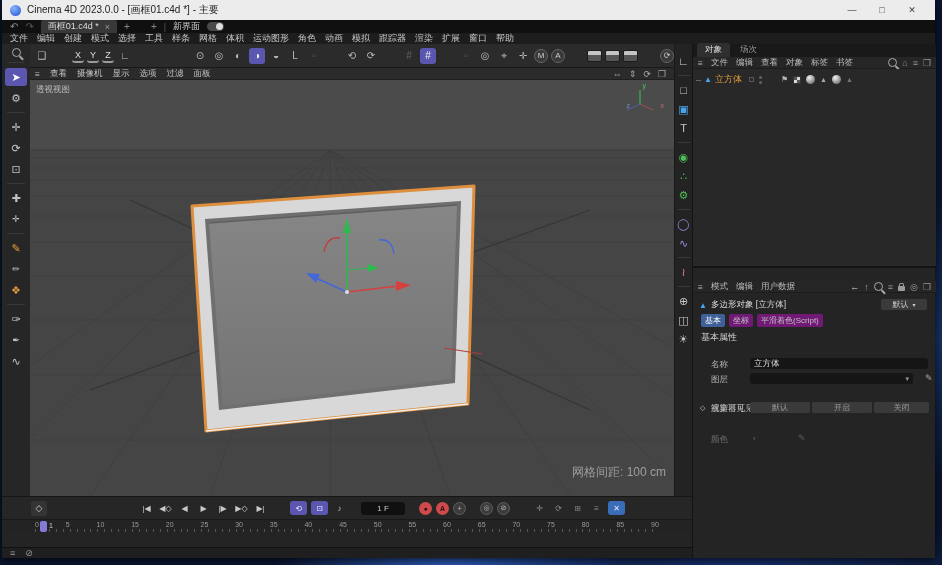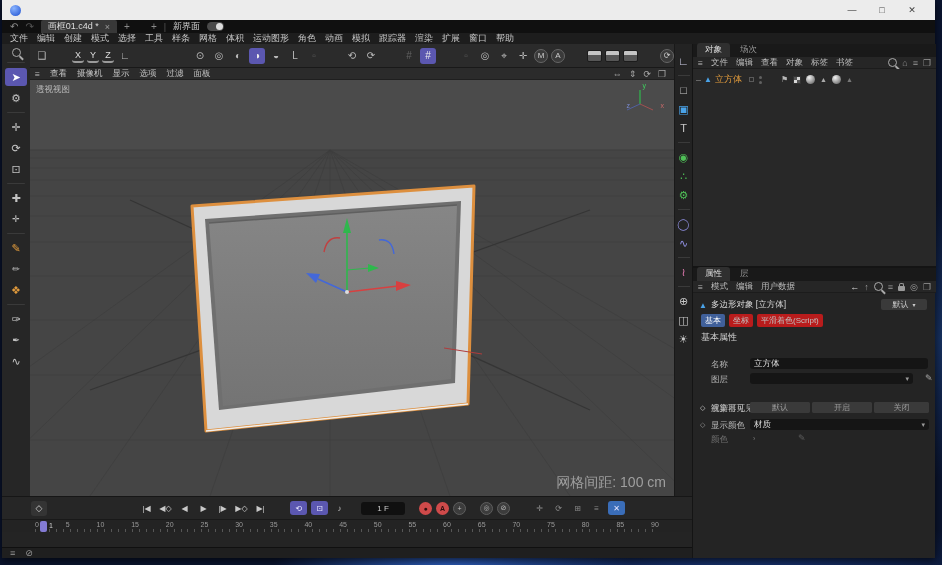--- a/index.html
+++ b/index.html
@@ -57,21 +57,21 @@
   .mag{position:relative;width:9px;height:9px;border:1.5px solid #aaa;border-radius:50%}
   .mag::after{content:"";position:absolute;width:5px;height:1.5px;background:#aaa;transform:rotate(45deg);right:-4px;bottom:-2px}
 
   
   #vpmenu{position:absolute;left:28px;top:68px;width:644px;height:12px;background:#2b2b2b;border-bottom:1px solid #1f1f1f;display:flex;align-items:center;gap:10px;padding-left:5px;font-size:8.5px;color:#c0c0c0}
   .vnav{margin-left:auto;display:flex;gap:7px;padding-right:8px;color:#a8a8a8;font-size:9px}
 
   
   #viewport{position:absolute;left:28px;top:80px;width:644px;height:416px;background:#454545;overflow:hidden}
   .vplabel{position:absolute;left:6px;top:4px;font-size:8.5px;color:#b8b8b8}
-  .gridinfo{position:absolute;right:8px;bottom:4px;font-size:14px;color:#9f9f9f}
+  .gridinfo{position:absolute;right:8px;bottom:15px;font-size:12px;color:#9f9f9f}
   #miniaxis{position:absolute;right:14px;top:4px}
   .axl{position:absolute;font-size:7px}
 
   
   #rightstrip{position:absolute;left:672px;top:44px;width:18px;height:452px;background:#232323;border-left:1px solid #191919;display:flex;flex-direction:column;align-items:center;gap:5px;padding-top:10px}
   .ri{width:16px;height:14px;display:flex;align-items:center;justify-content:center;font-size:11px;color:#c8c8c8}
   .ri.vsep{height:1px;width:12px;background:#3a3a3a;padding:0}
   .c-blue{color:#4aa3e8}.c-green{color:#4fbf57}.c-purple{color:#8f8fe0}.c-pink{color:#e07ab0}.c-pen{color:#cfcfe8}
 
   
@@ -95,21 +95,21 @@
   .sph{width:9px;height:9px;border-radius:50%;background:radial-gradient(circle at 35% 30%,#f2f2f2,#8a8a8a 65%,#4e4e4e)}
   .tri{color:#aaa;font-size:7px}
   .tri.dim{color:#777}
   .flagt{color:#b8b8b8;font-size:8px}
 
   #split{position:absolute;left:0;top:222px;width:243px;height:2px;background:#141414}
 
   .amobj{position:absolute;left:0;top:254px;width:243px;height:14px;display:flex;align-items:center;gap:4px;padding-left:6px;color:#d8d8d8;font-size:8.5px}
   .preset{position:absolute;left:188px;top:1px;width:46px;height:11px;background:#3a3a3a;border-radius:2px;display:flex;align-items:center;justify-content:center;gap:4px;font-size:8px;color:#ccc}
   .chips{position:absolute;left:0;top:270px;width:243px;height:13px;display:flex;gap:4px;padding-left:8px;align-items:center}
-  .chip{background:#b91c1c;color:#c0c0c0;padding:1px 4px;border-radius:2px;font-size:8px}
+  .chip{background:#701a75;color:#c0c0c0;padding:1px 4px;border-radius:2px;font-size:8px}
   .chip.on{background:#40609a;color:#fff}
   .sect{position:absolute;left:8px;top:287px;font-size:9px;color:#d5d5d5}
   .arow{position:absolute;left:0;width:243px;height:13px}
   .alabel{position:absolute;left:18px;top:2px;font-size:8.5px;color:#b5b5b5;white-space:nowrap}
   .alabel.dim{color:#6e6e6e}
   .adot{position:absolute;left:7px;top:3px;color:#8a8a8a;font-size:7px}
   .inp{position:absolute;left:57px;top:1px;height:11px;background:#151515;border-radius:3px;color:#ddd;font-size:8.5px;display:flex;align-items:center;padding:0 4px}
   .seg{position:absolute;top:1px;height:11px;background:#3a3a3a;color:#9a9a9a;font-size:8px;display:flex;align-items:center;justify-content:center;border-radius:2px}
   .pencil{position:absolute;top:1px;color:#aaa;font-size:9px}
   .ddarr{color:#999;font-size:7px;margin-left:auto}
@@ -137,20 +137,21 @@
   .rbar{position:absolute;left:95px;top:2px;width:531px;height:11px;background:#2e2e2e;border-radius:5px;border-left:4px solid #3c3c3c;border-right:4px solid #3c3c3c;display:flex;align-items:center;justify-content:space-between;padding:0 8px;font-size:7px;color:#909090}
   #matrow{position:absolute;left:0;top:547px;width:690px;height:11px;background:#1f1f1f;border-top:1px solid #101010;display:flex;align-items:center;gap:10px;padding-left:8px;color:#9a9a9a;font-size:9px}
 </style>
 </head>
 <body>
 
 <div id="win">
 
   <div id="titlebar">
     <span class="appdot"></span>
+    <span>Cinema 4D 2023.0.0 - [画框01.c4d *] - 主要</span>
     <span class="wctls">
       <span class="wctl">—</span>
       <span class="wctl">□</span>
       <span class="wctl">✕</span>
     </span>
   </div>
 
   <div id="tabrow">
     <span class="histico">↶</span>
     <span class="histico dim">↷</span>
@@ -391,24 +392,20 @@
             <span class="chk"></span>
             <span class="sph"></span>
             <span class="tri">▲</span>
             <span class="sph"></span>
             <span class="tri dim">▲</span>
           </span>
       </div>
     </div>
     <div id="split"></div>
 
-    <div class="ptabs" style="top:224px">
-        <span class="ptab on">属性</span>
-        <span class="ptab">层</span>
-      </div>
     <div class="pmenu" style="top:237px">
       <span>≡</span>
       <span style="display:flex;gap:8px">
           <span class="">模式</span>
           <span class="">编辑</span>
           <span class="">用户数据</span>
         </span>
       <span class="picons">
         <span style="color:#ddd">←</span>
         <span>↑</span>
@@ -461,28 +458,20 @@
     </div>
 
     <div class="arow" style="top:357px">
       <span class="adot">◇</span>
       <span class="alabel">渲染器可见</span>
       <span class="seg" style="left:57px;width:60px">默认</span>
       <span class="seg" style="left:119px;width:60px">开启</span>
       <span class="seg" style="left:181px;width:55px">关闭</span>
     </div>
 
-    <div class="arow" style="top:374px">
-      <span class="adot">◇</span>
-      <span class="alabel">显示颜色</span>
-      <span class="inp" style="width:179px">
-        <span>材质</span>
-        <span class="ddarr">▾</span>
-      </span>
-    </div>
 
     <div class="arow" style="top:388px">
       <span class="alabel dim">颜色</span>
       <span class="adot" style="left:60px;color:#777">›</span>
       <span class="pencil" style="left:105px;color:#5e5e5e">✎</span>
     </div>
 
   </div>
 
   <div id="animbar">

